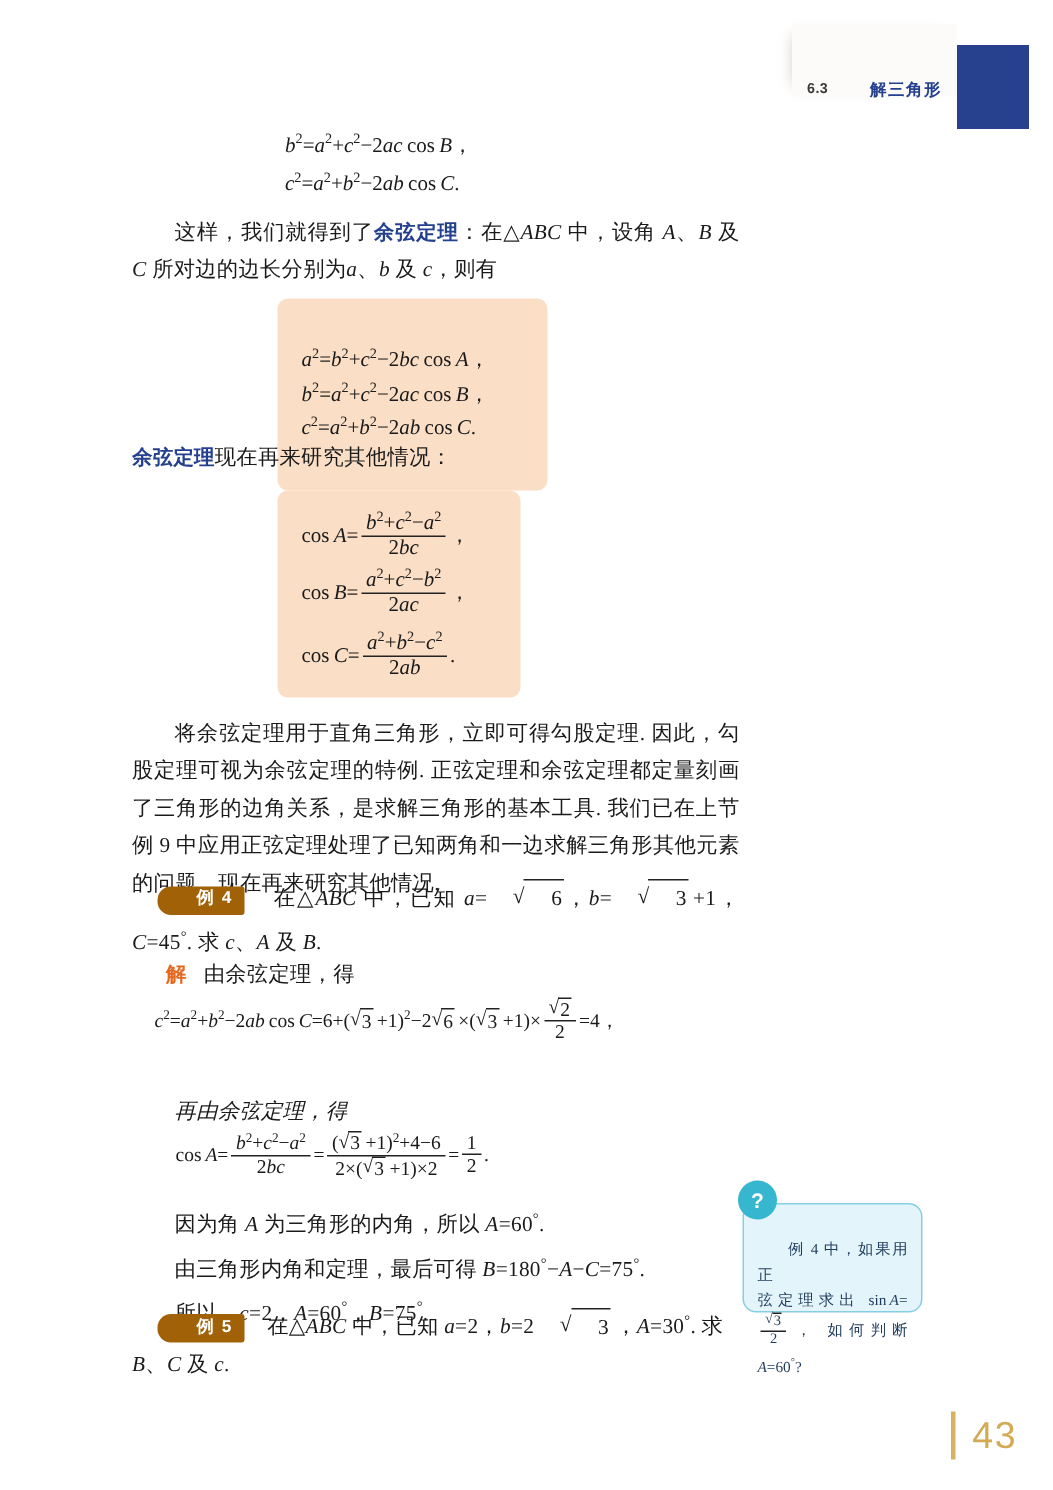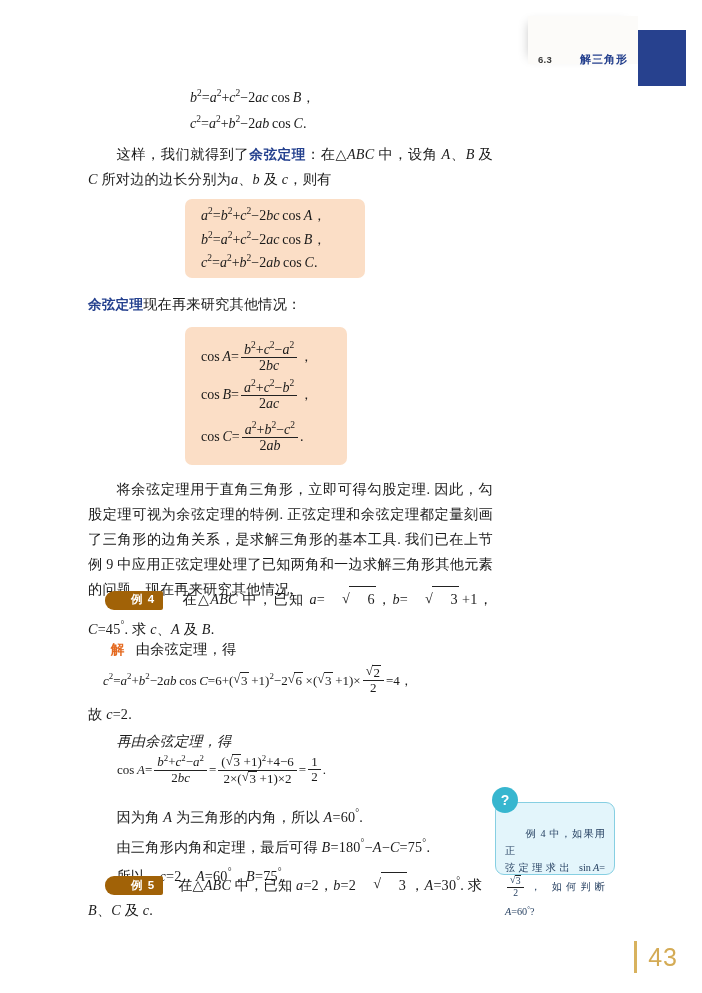--- a/index.html
+++ b/index.html
@@ -65,21 +65,21 @@
   .sqrt::before { content:"\221A"; position:absolute; left:0; top:-.02em; font-style:normal; }
   .sqrt > .rad { border-top:1px solid #222; display:inline-block; padding:0 .08em; }
 
   
   .eq { font-size:14px; margin:0; white-space:nowrap; }
 
   
   .panel {
     background:#fbdec6;
     border-radius:7px;
-    padding:2px 16px;
+    padding:27px 16px;
   }
   .panel .eq { margin:5px 0; }
 
   
   .badge {
     display:inline-block;
     background:#a16207;
     color:#ffffff;
     font-family:"Liberation Sans","DejaVu Sans",sans-serif;
     font-size:11.5px; font-weight:bold;
@@ -182,23 +182,20 @@
   <div style="position:absolute; left:88px; top:637px; width:405px;">
     <p class="body" style="text-indent:1.6em;"><span class="kw-orange">解</span>&nbsp;&nbsp;&nbsp;<span>由余弦定理，得</span></p>
   </div>
 
   <div style="position:absolute; left:103px; top:666px;">
     <div class="eq" style="font-size:13px;">
       <span class="m">c</span><span class="sup">2</span>=<span class="m">a</span><span class="sup">2</span>+<span class="m">b</span><span class="sup">2</span>−2<span class="m">ab</span> <span class="mu">cos</span> <span class="m">C</span>=6+(<span class="sqrt"><span class="rad">3</span></span> +1)<span class="sup">2</span>−2<span class="sqrt"><span class="rad">6</span></span> ×(<span class="sqrt"><span class="rad">3</span></span> +1)×<span class="frac"><span class="num"><span class="sqrt"><span class="rad">2</span></span></span><span class="den">2</span></span>=4，
     </div>
   </div>
 
-  <div style="position:absolute; left:88px; top:702px; width:405px;">
-    <p class="body">故 <span class="m">c</span>=2.</p>
-  </div>
 
   <div style="position:absolute; left:88px; top:729px; width:405px;font-style:italic;">
     <p class="body indent">再由余弦定理，得</p>
   </div>
 
   <div style="position:absolute; left:117px; top:755px;">
     <div class="eq" style="font-size:13px;">
       <span class="mu">cos</span> <span class="m">A</span>=<span class="frac"><span class="num"><span class="m">b</span><span class="sup">2</span>+<span class="m">c</span><span class="sup">2</span>−<span class="m">a</span><span class="sup">2</span></span><span class="den">2<span class="m">bc</span></span></span>=<span class="frac"><span class="num">(<span class="sqrt"><span class="rad">3</span></span> +1)<span class="sup">2</span>+4−6</span><span class="den">2×(<span class="sqrt"><span class="rad">3</span></span> +1)×2</span></span>=<span class="frac"><span class="num">1</span><span class="den">2</span></span>.
     </div>
   </div>

